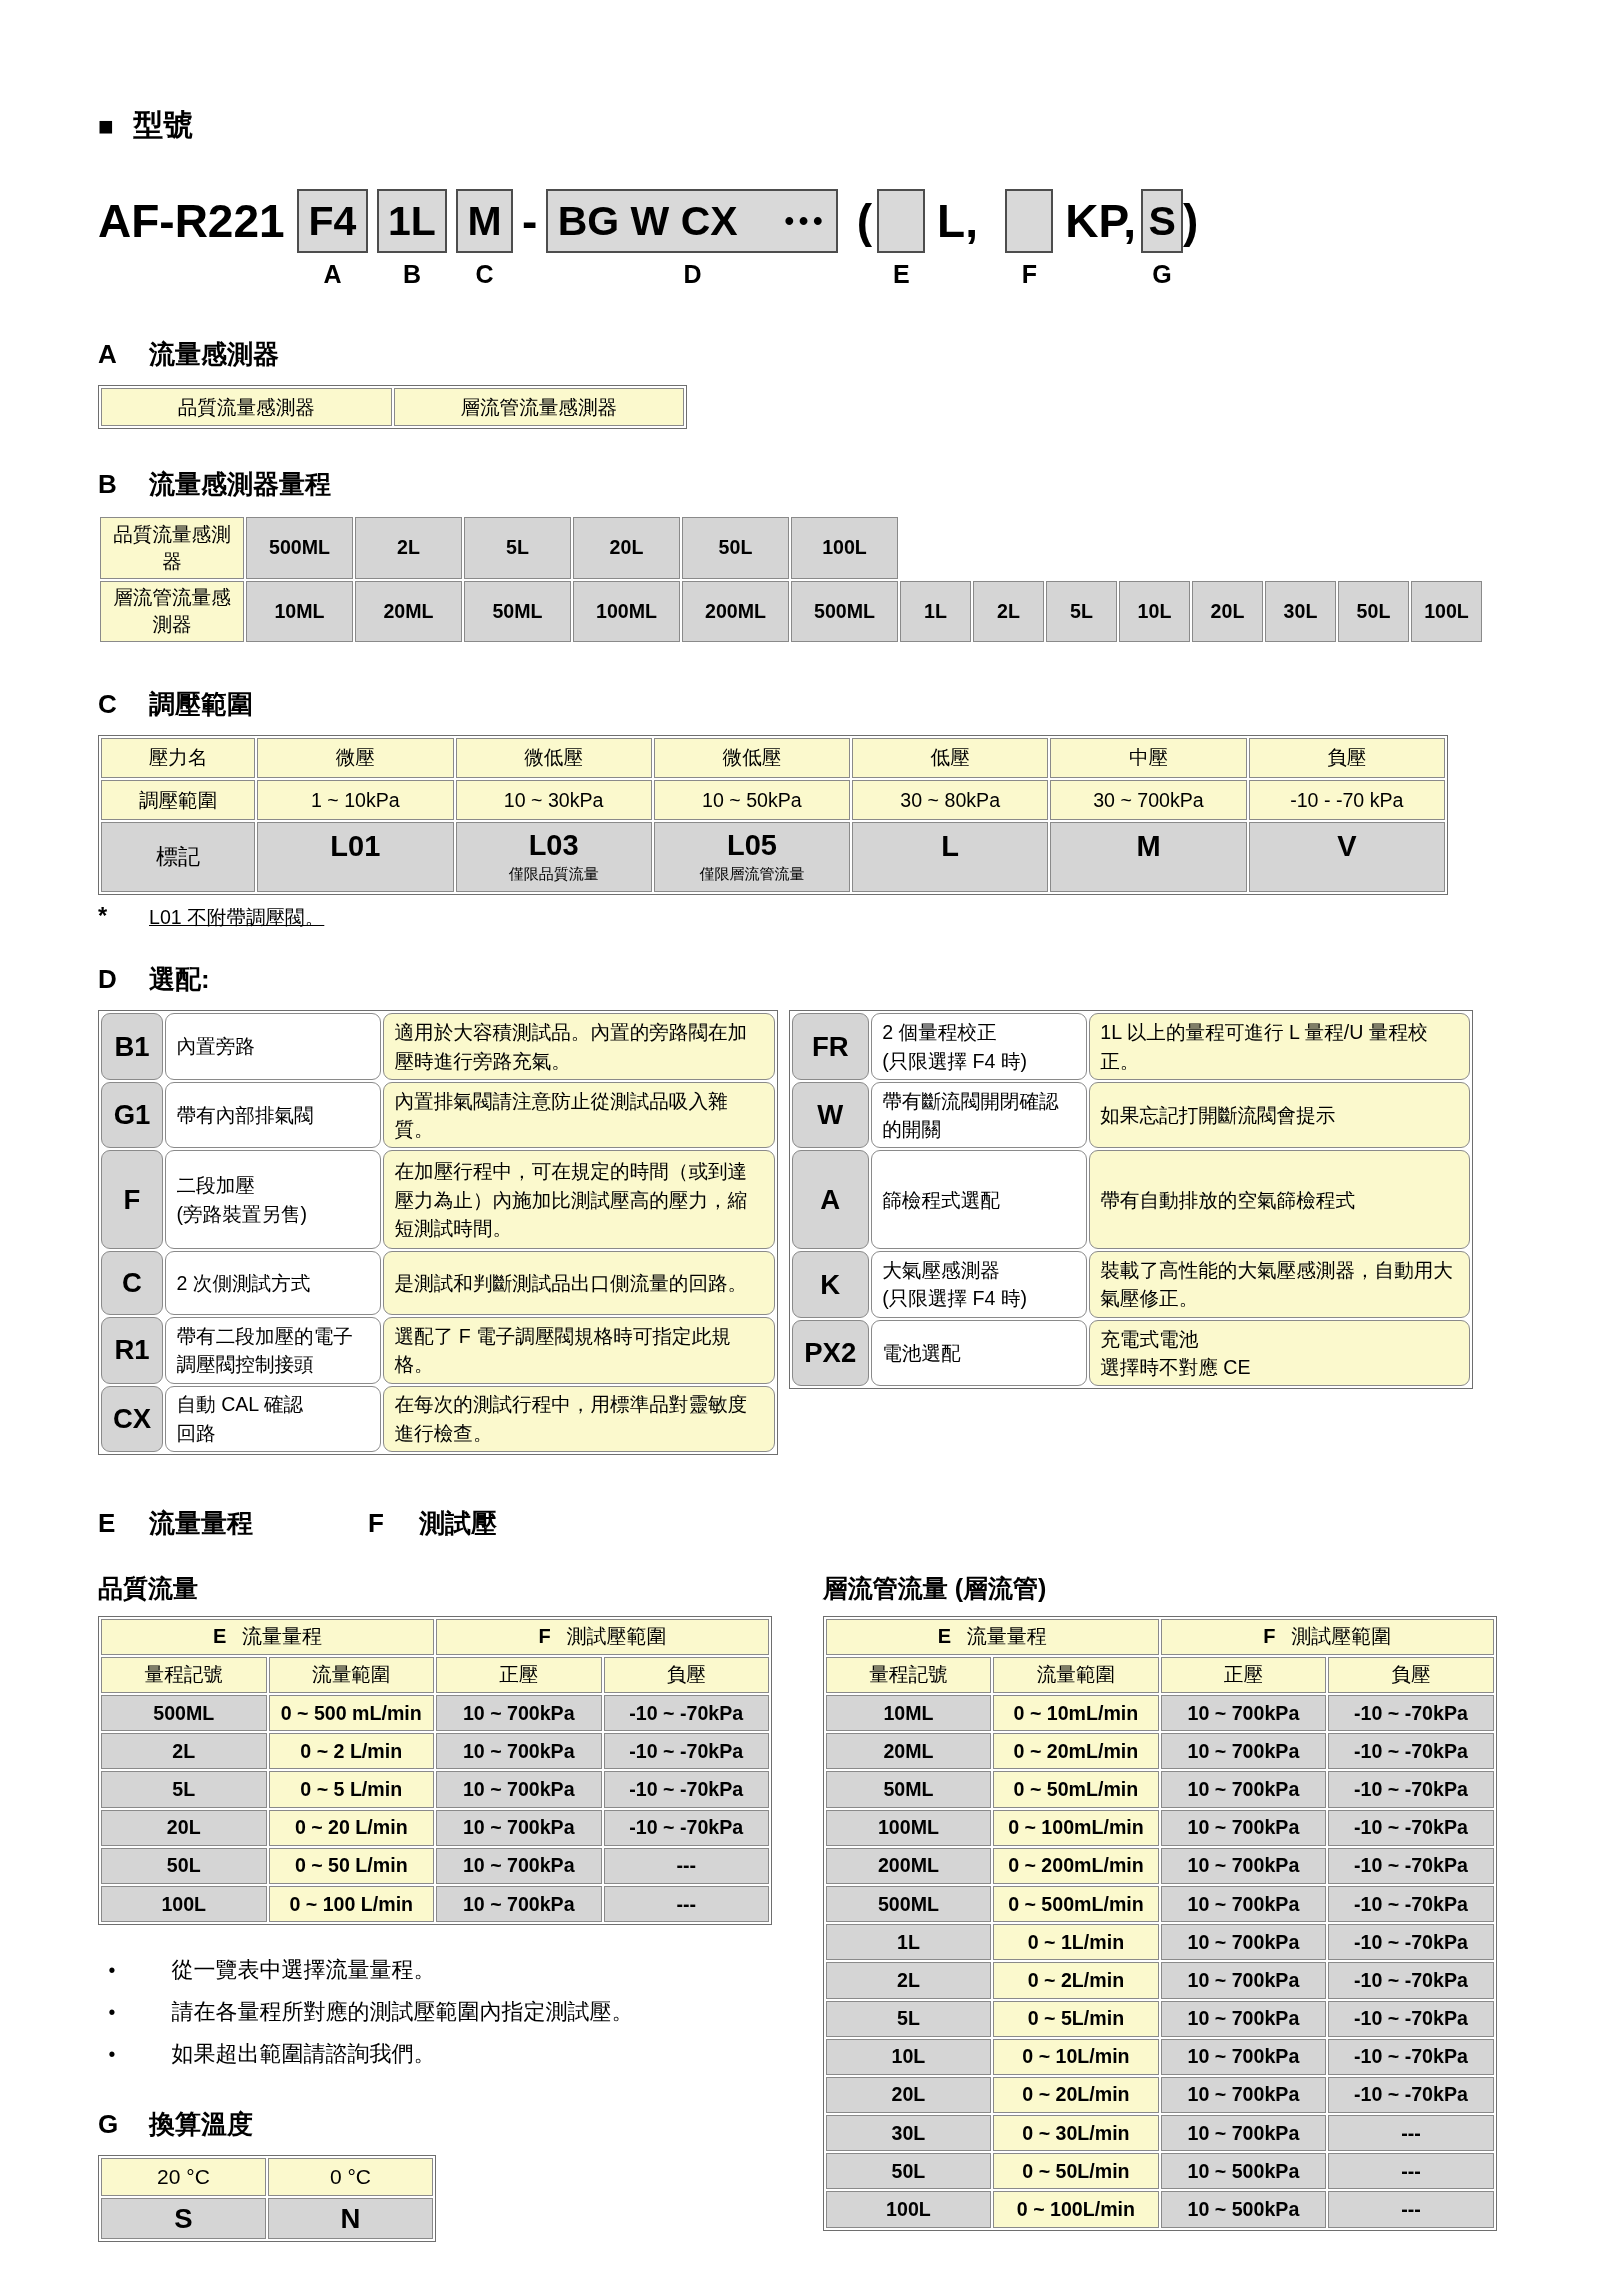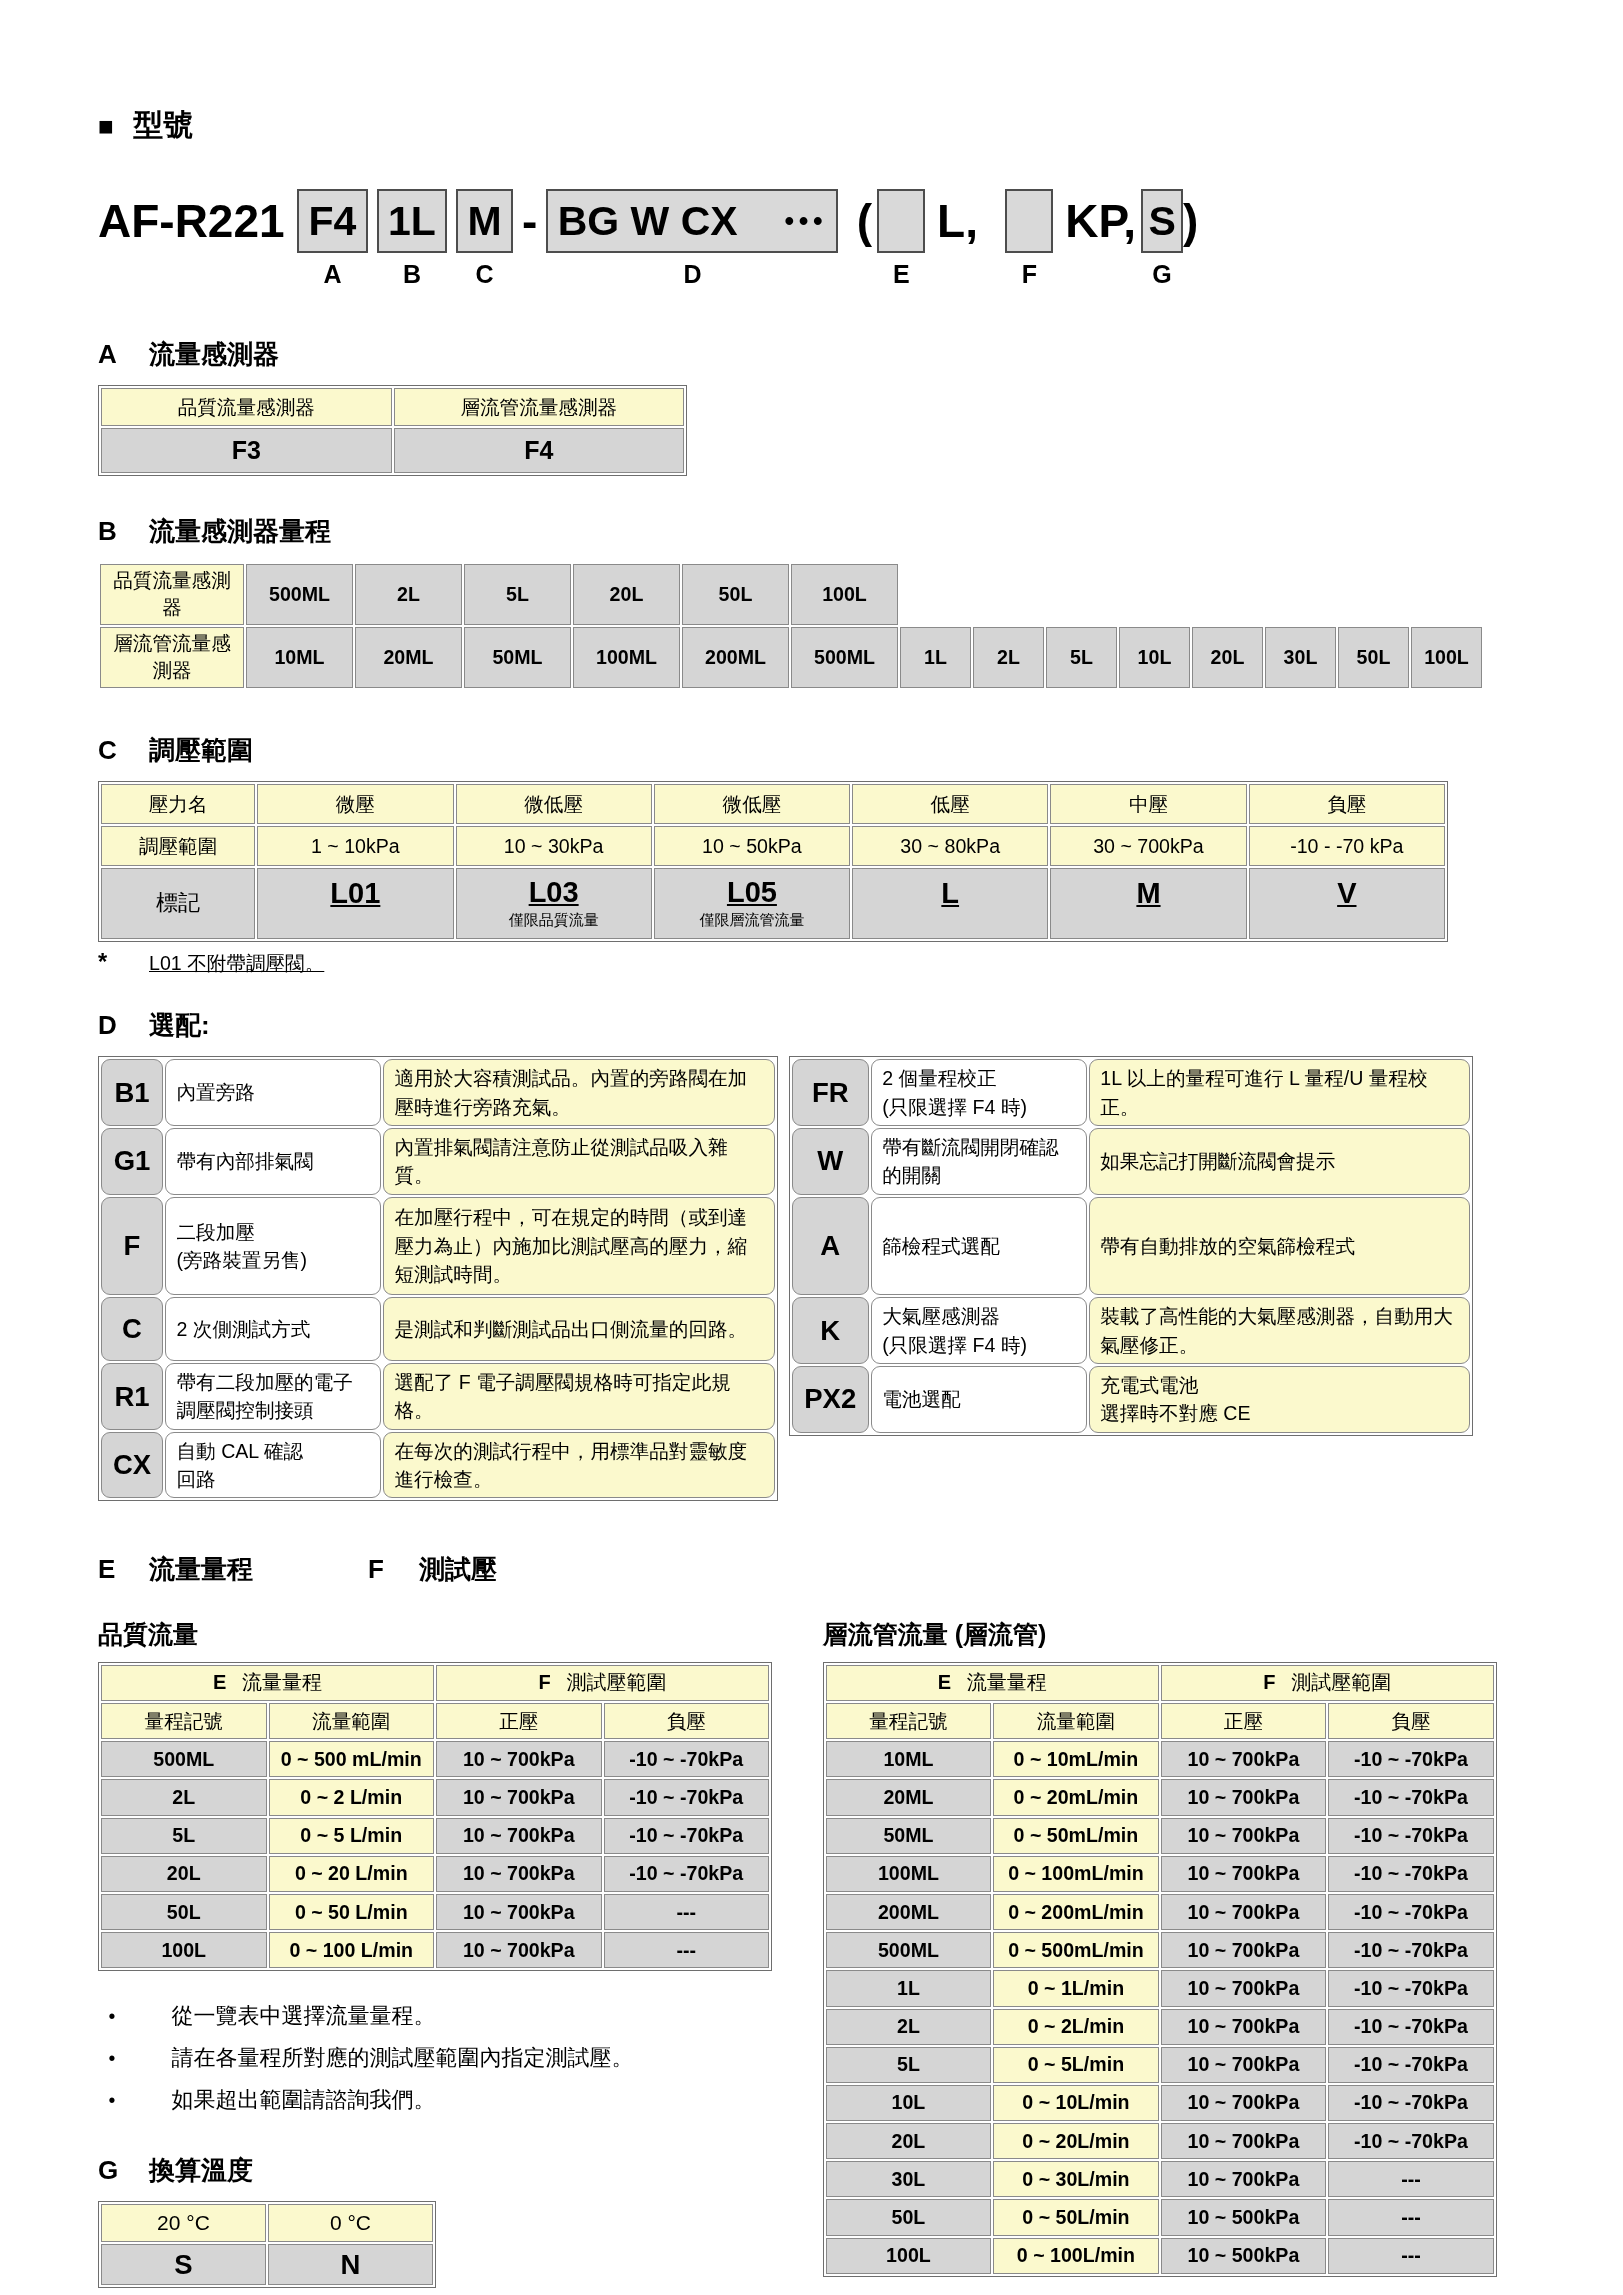--- a/index.html
+++ b/index.html
@@ -54,21 +54,21 @@
   #b-table{width:1350px;margin-top:13px;border:none;}
   #b-table td{height:33px;font-weight:bold;}
   #b-table td.lbl{font-weight:normal;}
   #b-table td.blank{border:none;background:transparent;}
 
   
   .c-wrap{margin-top:43px;}
   #c-table{width:1350px;margin-top:13px;}
   #c-table td{height:33px;}
   #c-table .r3 td{height:63px;}
-  #c-table .mark{font-size:29px;font-weight:bold;line-height:1.1;text-decoration:underline;}
+  #c-table .mark{font-size:29px;font-weight:bold;line-height:1.1;}
   #c-table .note{font-size:15px;margin-top:2.6px;min-height:17px;}
   .footnote{display:flex;margin-top:7.9px;align-items:baseline;}
   .footnote .star{width:51px;font-size:23.6px;font-weight:bold;}
   .footnote .ftext{font-size:19.6px;text-decoration:underline;}
 
   
   .d-wrap{margin-top:31px;}
   .d-cols{display:flex;gap:10.5px;margin-top:13px;align-items:flex-start;}
   .opt-table td{text-align:left;padding:3.9px 10.5px;line-height:1.45;white-space:pre-line;border-radius:9px;}
   .opt-table td.code{text-align:center;font-size:27.5px;font-weight:bold;padding:3.9px 2.6px;}
@@ -196,24 +196,20 @@
   <div class="a-wrap">
     <div class="sec-h">
       <span class="letter">A</span>
       <span>流量感測器</span>
     </div>
     <table id="a-table">
       <tbody>
           <tr>
         <td class="yellow">品質流量感測器</td>
         <td class="yellow">層流管流量感測器</td>
-      </tr>
-      <tr>
-        <td class="gray val">F3</td>
-        <td class="gray val">F4</td>
       </tr>
     </tbody>
       </table>
   </div>
 
   <div class="b-wrap">
     <div class="sec-h">
       <span class="letter">B</span>
       <span>流量感測器量程</span>
     </div>

